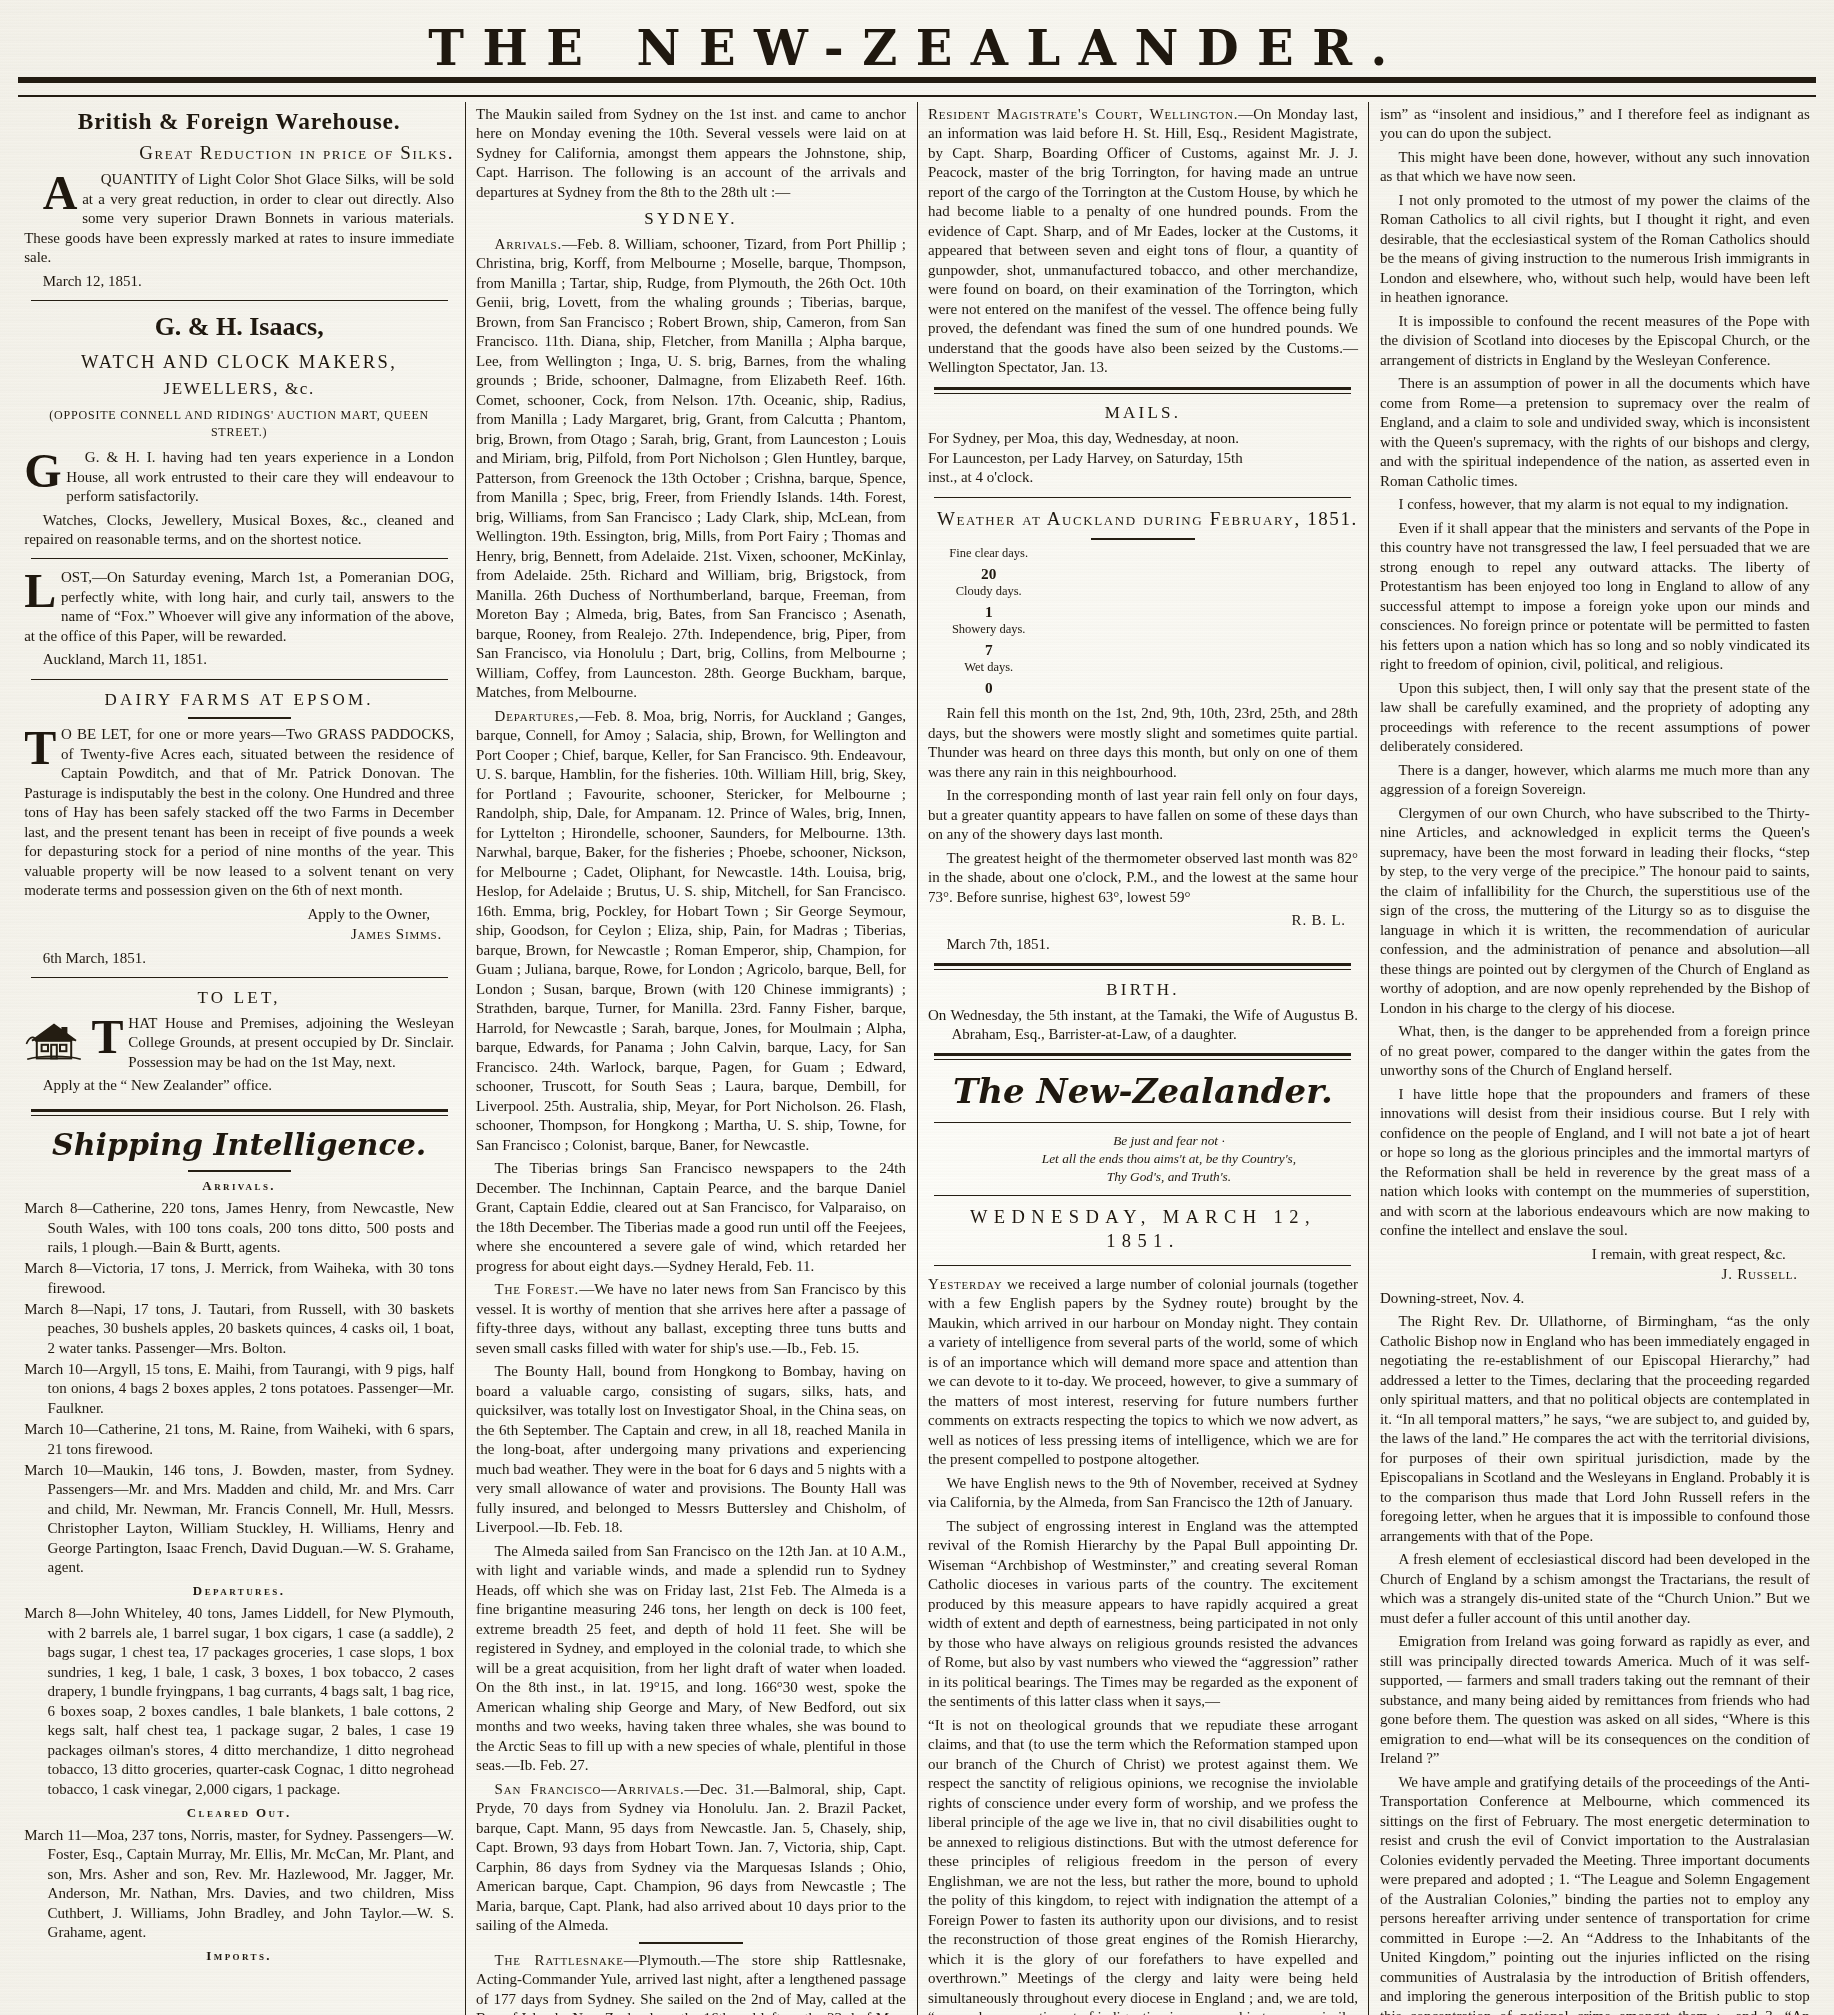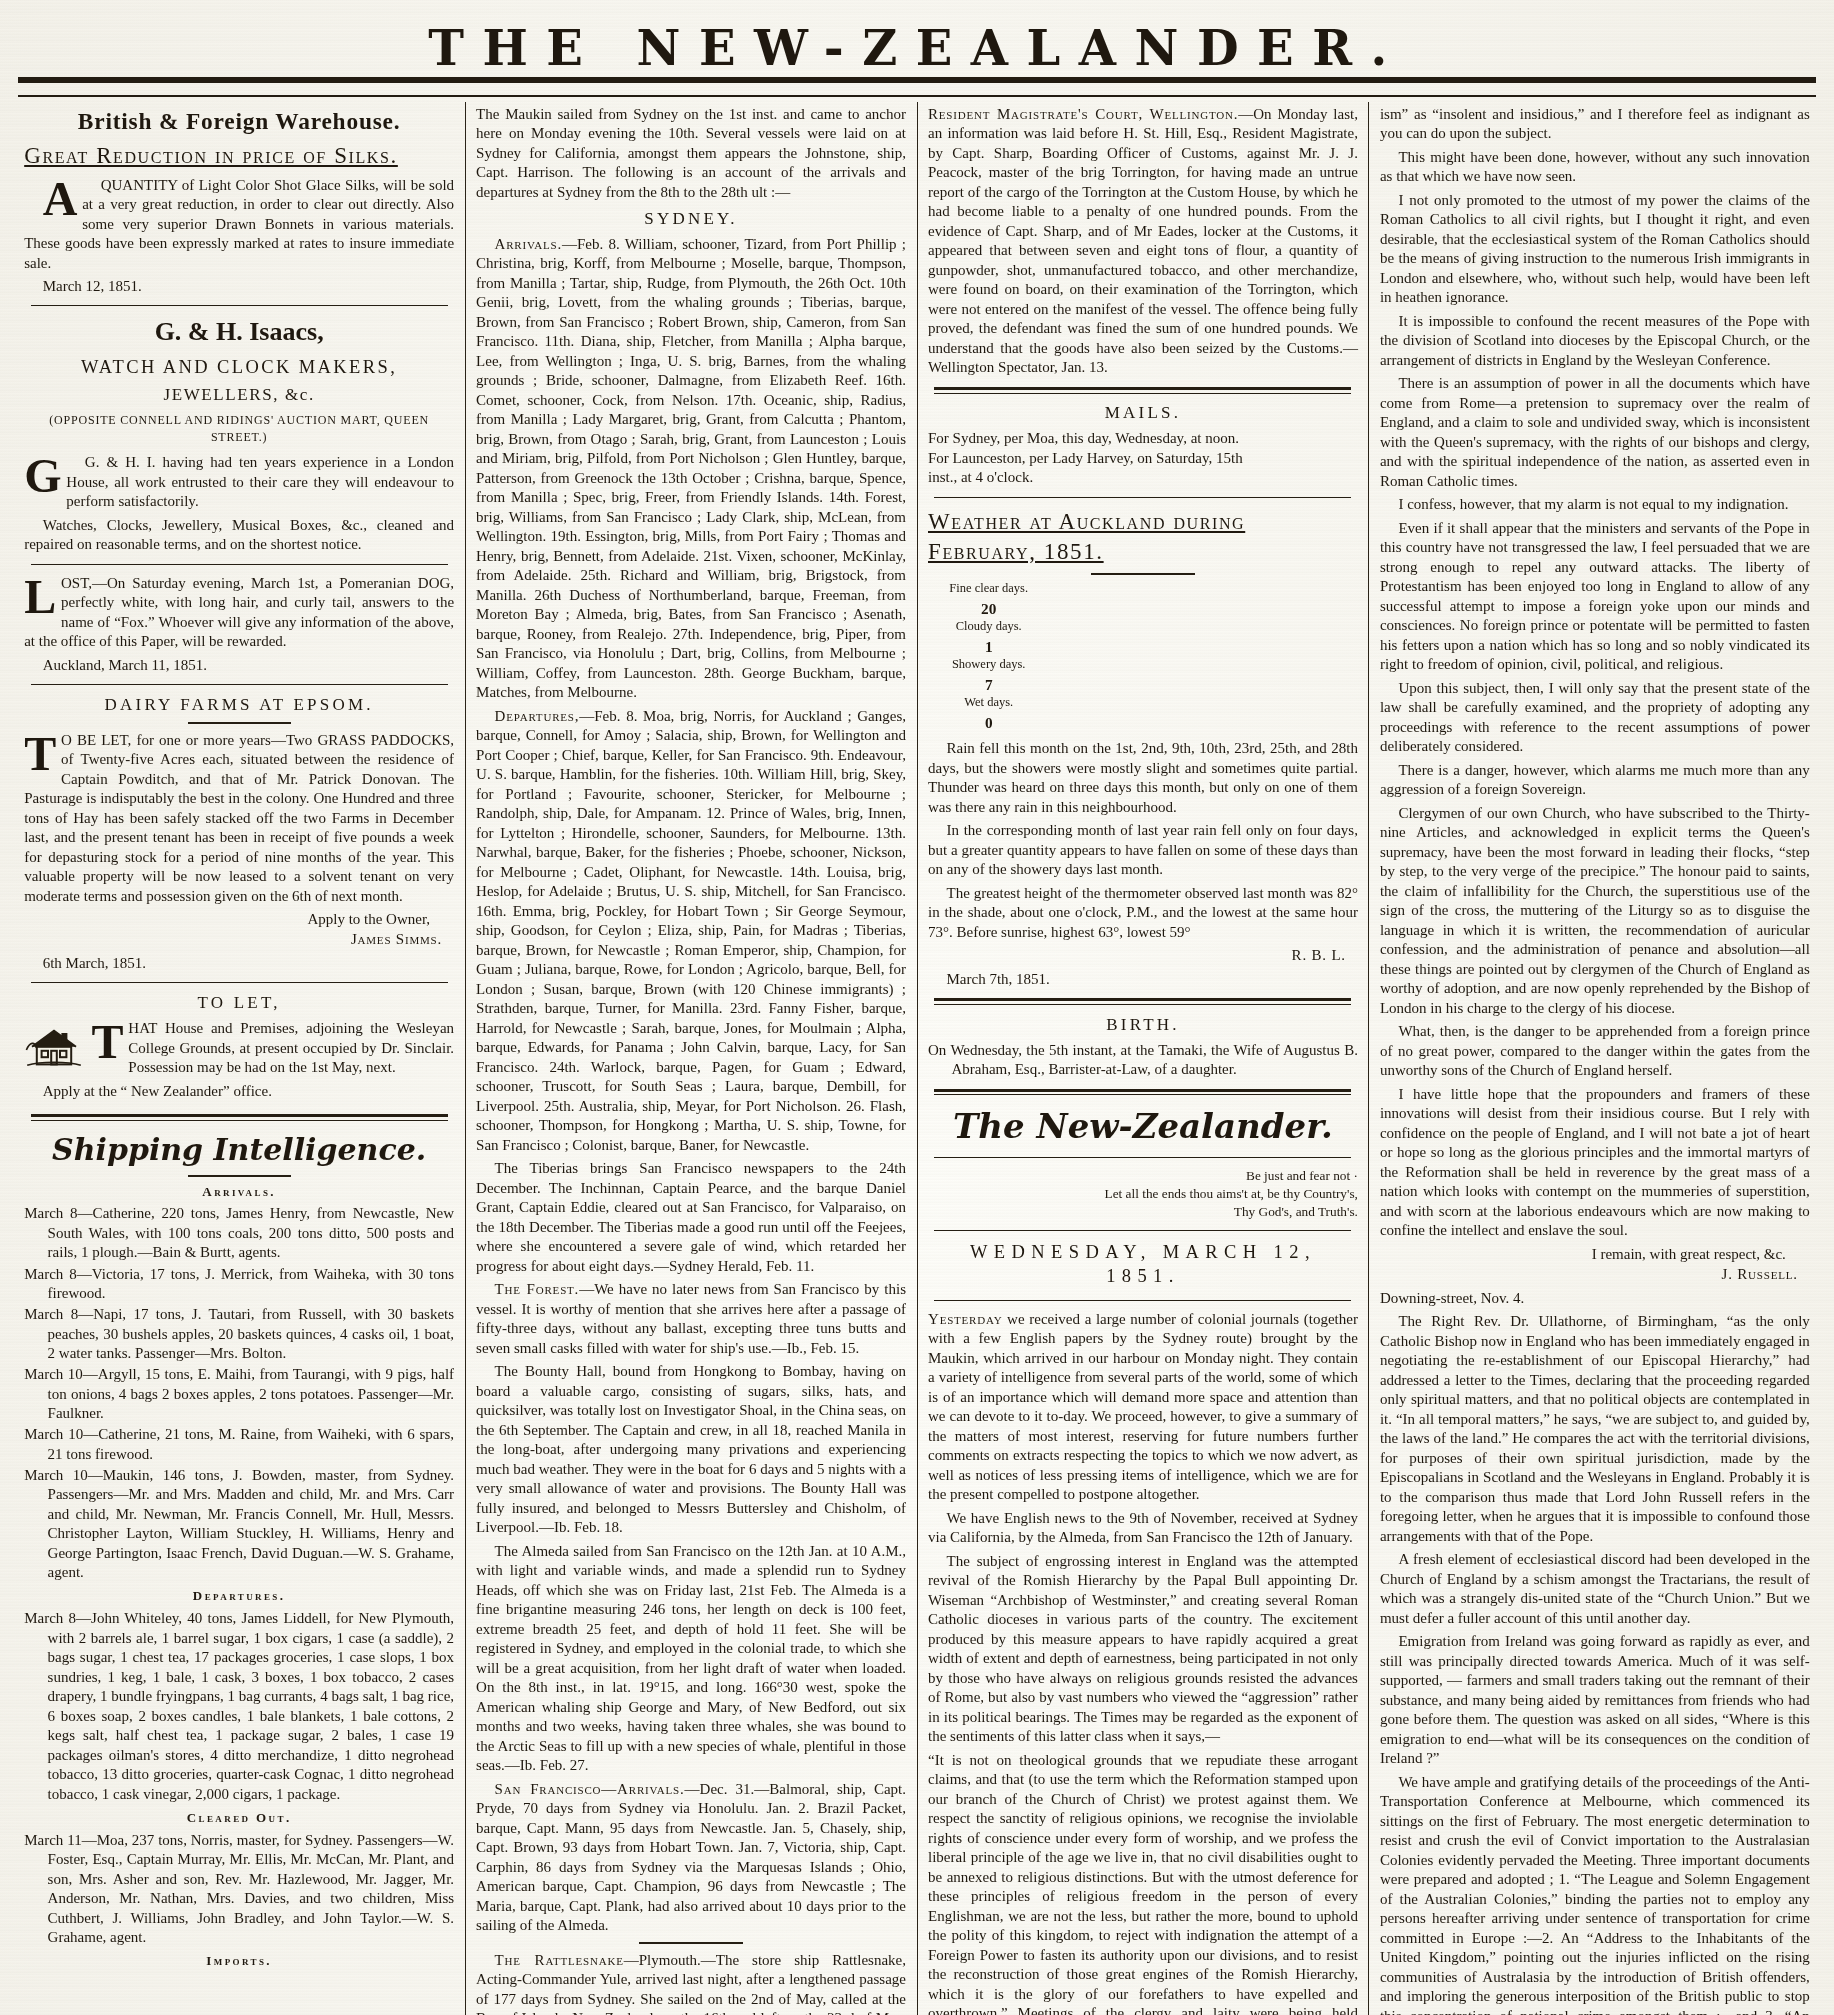--- a/index.html
+++ b/index.html
@@ -22,30 +22,30 @@
   .cols{display:flex;align-items:stretch;margin-top:5.6px;height:2869px;}
   .col{width:25%;padding:2.4px 10.5px 0 10.5px;overflow:hidden;text-align:justify;}
   .col + .col{border-left:1.2px solid #2a2318;}
   p{margin:0 0 4px 0;}
   .indent{text-indent:18.5px;}
   .flush{text-indent:0;}
   .item{padding-left:23.4px;text-indent:-23.4px;margin-bottom:1.6px;}
   .lead{font-variant:small-caps;letter-spacing:0.8px;}
   .dropcap{float:left;font-size:48px;line-height:0.78;padding:4px 4.8px 0 0;font-weight:700;}
   .h-display{text-align:center;font-weight:700;font-size:23.4px;letter-spacing:0.8px;margin:1.6px 0 4px 0;text-indent:0;}
-  .h-smallcaps{text-align:left;font-variant:small-caps;font-size:23px;letter-spacing:1.6px;margin:0.8px 0 4.8px 0;text-indent:0;text-decoration:underline;}
+  .h-smallcaps{text-align:right;font-variant:small-caps;font-size:19px;letter-spacing:1.6px;margin:0.8px 0 4.8px 0;text-indent:0;}
   .h-isaacs{text-align:center;font-weight:700;font-size:26px;margin:4px 0 5.6px 0;text-indent:0;}
   .h-caps{text-align:center;font-size:18.5px;letter-spacing:2.4px;margin:0 0 4.8px 0;text-indent:0;}
   .h-sub{text-align:center;font-size:17px;letter-spacing:1.6px;margin:0 0 6.4px 0;text-indent:0;}
   .h-paren{text-align:center;font-size:12px;letter-spacing:0.8px;margin:0 0 6.4px 0;line-height:1.45;text-indent:0;}
   .h-article{text-align:center;font-size:17px;letter-spacing:3.2px;margin:5.6px 0 4.8px 0;text-indent:0;}
   .sectionhead{text-align:center;font-size:13px;letter-spacing:2.4px;margin:5.6px 0 4px 0;text-indent:0;font-variant:small-caps;font-weight:700;}
   .blackletter{text-align:center;font-weight:700;font-style:italic;font-size:30px;margin:4.8px 0 3.2px 0;text-indent:0;font-family:"DejaVu Serif",serif;}
   .blackletter.big{font-size:34px;}
-  .motto{text-align:right;padding-left:52px;font-size:13.3px;line-height:1.35;white-space:pre-line;margin:2.4px 0 4px 0;text-indent:0;}
+  .motto{text-align:center;padding-left:52px;font-size:13.3px;line-height:1.35;white-space:pre-line;margin:2.4px 0 4px 0;text-indent:0;font-style:italic;}
   .issue-date{text-align:center;font-size:18.5px;letter-spacing:6.4px;margin:4px 0 12px 0;text-indent:0;}
   .line-right{text-align:right;padding-right:24px;text-indent:0;margin-bottom:0.8px;font-family:Liberation Serif, serif;}
   .sig-right{text-align:right;padding-right:12px;font-variant:small-caps;letter-spacing:0.8px;text-indent:0;}
   .dateline{text-indent:18.5px;margin-bottom:2.4px;}
   .preline{white-space:pre-line;}
   .rule{border-top:1.2px solid #251e13;margin:8.9px auto;width:97%;}
   .rule.double{border-top:3.6px solid #251e13;border-bottom:1.2px solid #251e13;height:2.8px;}
   .rule.short{width:24%;border-top:2px solid #251e13;margin:6.4px auto;}
   .weather{display:flex;justify-content:space-between;padding:0 12px;margin:3.2px 0 6.4px 0;flex-direction:column;}
   .wcell{text-align:center;width:24%;}

